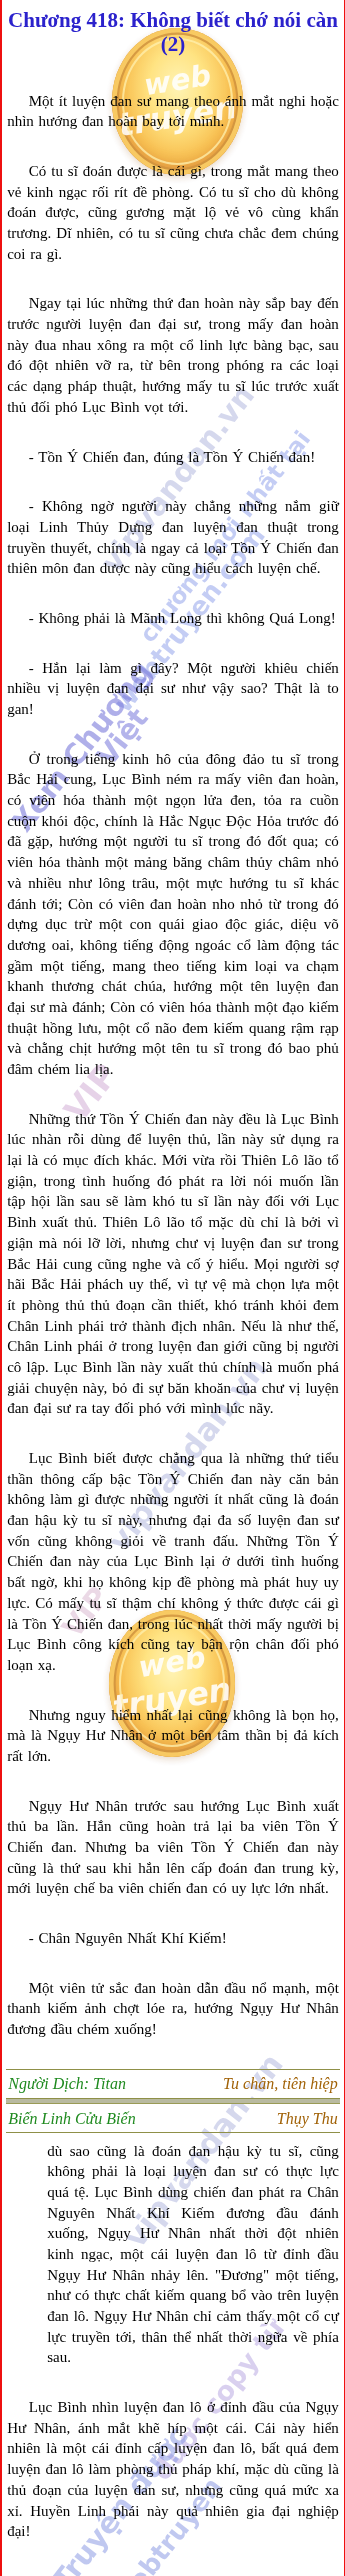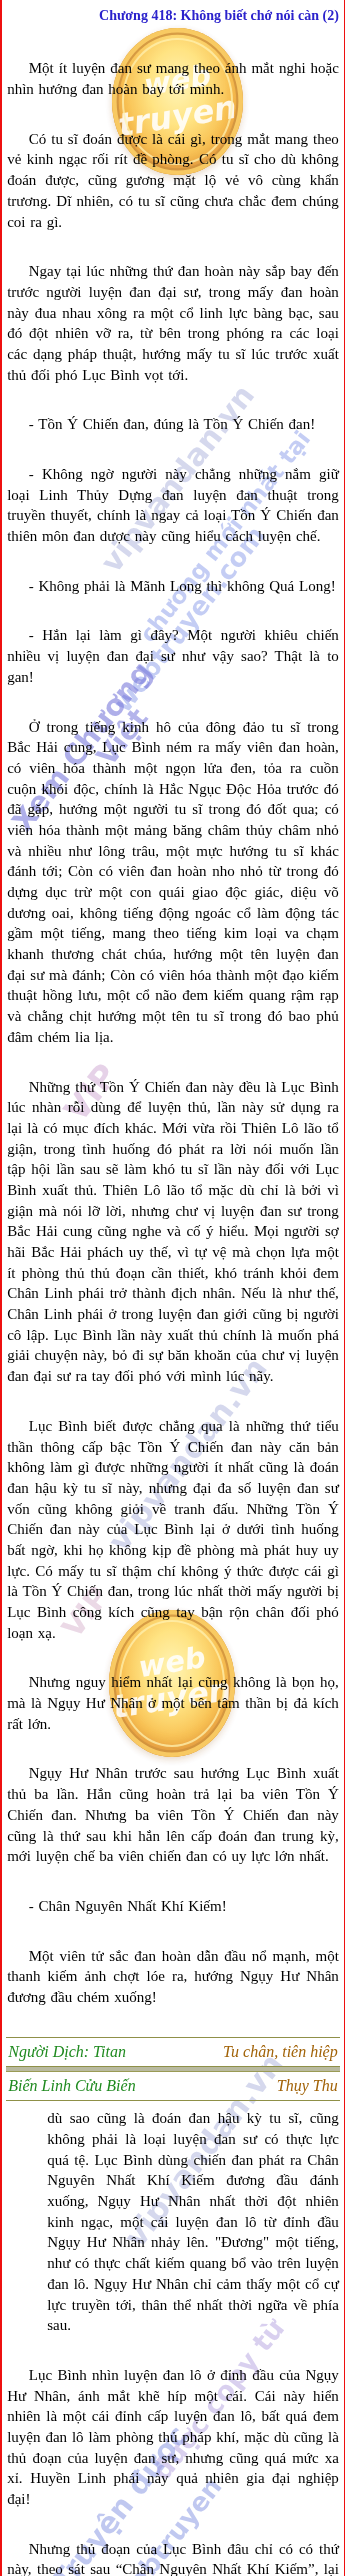--- a/index.html
+++ b/index.html
@@ -1,21 +1,21 @@
 <!DOCTYPE html>
 <html style="font-size:8.2px"><head>
 <meta charset="utf-8">
 <style>
   html,body{margin:0;padding:0;background:#ffffff;}
   #page{position:relative;width:346px;min-height:3332px;margin:0 auto;background:#ffffff;
         overflow:hidden;font-family:"Liberation Serif","DejaVu Serif",serif;color:#000;}
   .edge{position:absolute;top:0;bottom:0;width:2.1px;background:#ee1010;z-index:5;}
   .edge.left{left:0;} .edge.right{right:0;}
   #content{position:relative;z-index:2;padding:3.1px 7.2px 20.6px 7.2px;}
-  h1.title{font-size:14px;line-height:1.15;font-weight:bold;color:#2b22cc;text-align:right;
+  h1.title{font-size:21px;line-height:1.15;font-weight:bold;color:#2b22cc;text-align:center;
            margin:5.2px 0 34px 0;}
   p.para{font-size:15px;line-height:1.38;text-align:justify;text-indent:21.6px;
          margin:0 0 29px 0;word-spacing:1px;}
   p.para.tight{margin-bottom:7.2px;}
   p.para.no-indent{text-indent:0;margin-left:40px;}
   
   .infobox{margin:0 -1px 7.2px -1px;z-index:2;position:relative;text-align:right;}
   .ib-rule{height:0;border-top:1.5px solid #8f9048;}
   .ib-row{display:flex;justify-content:space-between;align-items:center;
           font-style:italic;font-size:16px;line-height:1.1;padding:5.2px 2.1px;}

